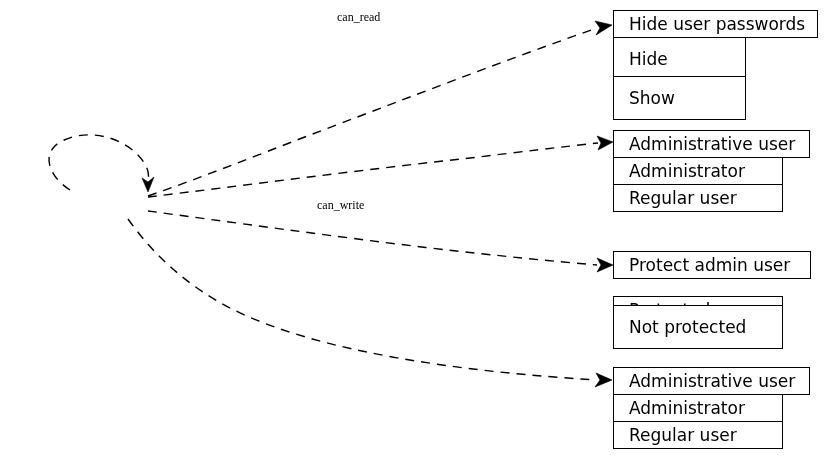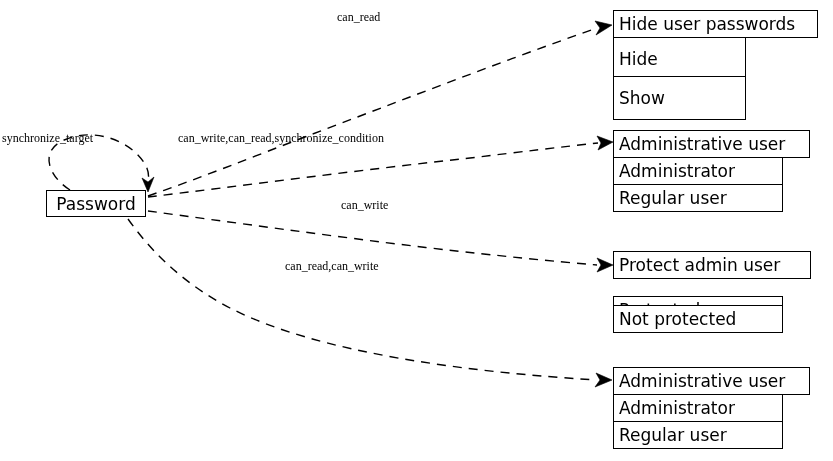--- a/index.html
+++ b/index.html
@@ -58,21 +58,21 @@
   .record-node {
     position: absolute;
   }
   .record-row {
     position: absolute;
     border: 1.5px solid #000000;
     background: #ffffff;
     box-sizing: border-box;
     display: flex;
     align-items: center;
-    padding-left: 5px;
+    padding-left: 15px;
     font-family: "DejaVu Sans", sans-serif;
     font-size: 17px;
     color: #000000;
     white-space: nowrap;
     overflow: hidden;
   }
   .record-head {
     border-width: 1.8px;
   }
 </style>
@@ -102,33 +102,27 @@
       <path class="edge-path" d="M 148,211 C 230,222 330,236 430,248 C 500,256 550,261 597,265"></path>
       <polygon class="edge-arrow" points="597,258 613,265 597,272 601,265"></polygon>
     </g>
 
     <g>
       <path class="edge-path" d="M 128,219 C 150,250 182,283 230,308 C 320,354 470,372 596,380"></path>
       <polygon class="edge-arrow" points="596,373 612,380 595,387 600,380"></polygon>
     </g>
   </svg>
 
-  <div class="node-simple" style="left:46px; top:190px; width:100px; height:27px;">
-    <span>Password</span>
-  </div>
 
-  <div class="edge-label" style="left:2px; top:132px;">synchronize_target</div>
 
   <div class="edge-label" style="left:337px; top:11px;">can_read</div>
 
-  <div class="edge-label" style="left:178px; top:132px;">can_write,can_read,synchronize_condition</div>
 
-  <div class="edge-label" style="left:341px; top:199px;">can_write</div>
+  <div class="edge-label" style="left:317px; top:199px;">can_write</div>
 
-  <div class="edge-label" style="left:285px; top:260px;">can_read,can_write</div>
 
   <div class="record-node" style="left:613px; top:10px;">
     <div class="record-row record-head" style="left:0px; top:0px; width:205px; height:28px;">
       <span>Hide user passwords</span>
     </div>
     <div class="record-row" style="left:0px; top:27px; width:133px; height:43px;">
       <span>Hide</span>
     </div>
     <div class="record-row" style="left:0px; top:66px; width:133px; height:44px;">
       <span>Show</span>
@@ -147,21 +141,21 @@
     </div>
   </div>
 
   <div class="record-node" style="left:613px; top:251px;">
     <div class="record-row record-head" style="left:0px; top:0px; width:198px; height:28px;">
       <span>Protect admin user</span>
     </div>
     <div class="record-row" style="left:0px; top:45px; width:170px; height:28px;">
       <span>Protected</span>
     </div>
-    <div class="record-row" style="left:0px; top:54px; width:170px; height:28px;">
+    <div class="record-row" style="left:0px; top:54px; width:170px; height:44px;">
       <span>Not protected</span>
     </div>
   </div>
 
   <div class="record-node" style="left:613px; top:367px;">
     <div class="record-row record-head" style="left:0px; top:0px; width:197px; height:28px;">
       <span>Administrative user</span>
     </div>
     <div class="record-row" style="left:0px; top:27px; width:170px; height:28px;">
       <span>Administrator</span>

